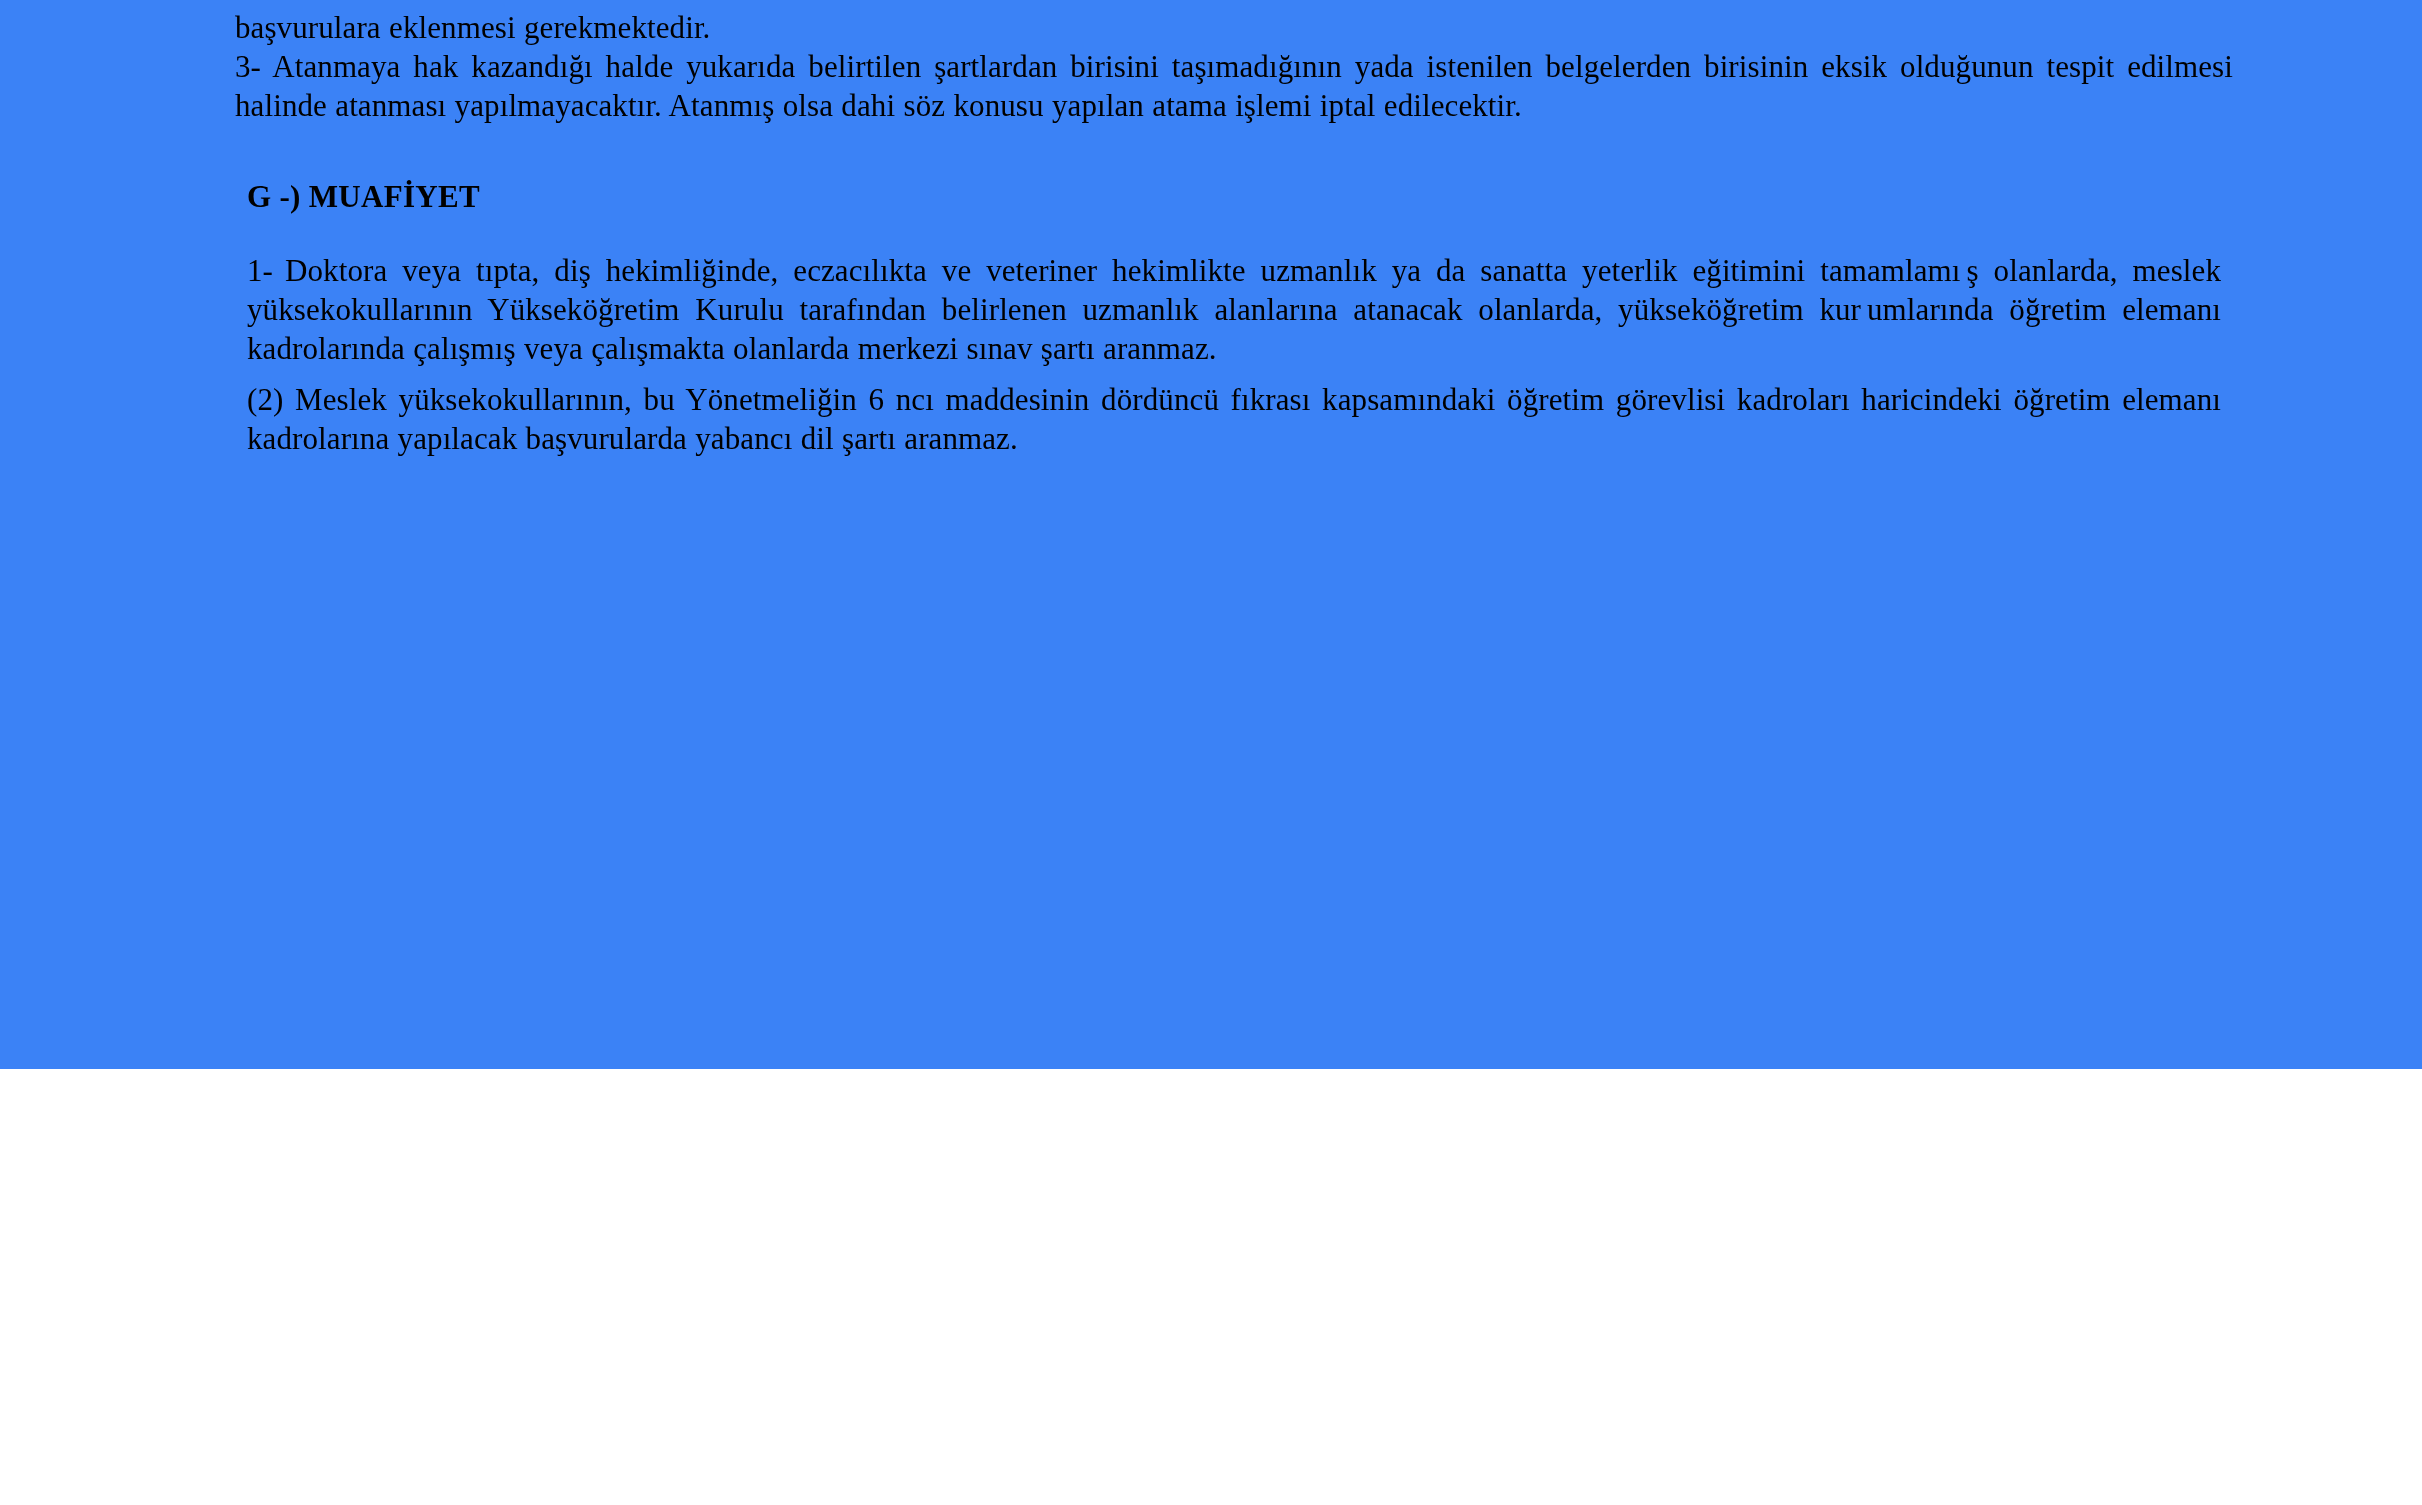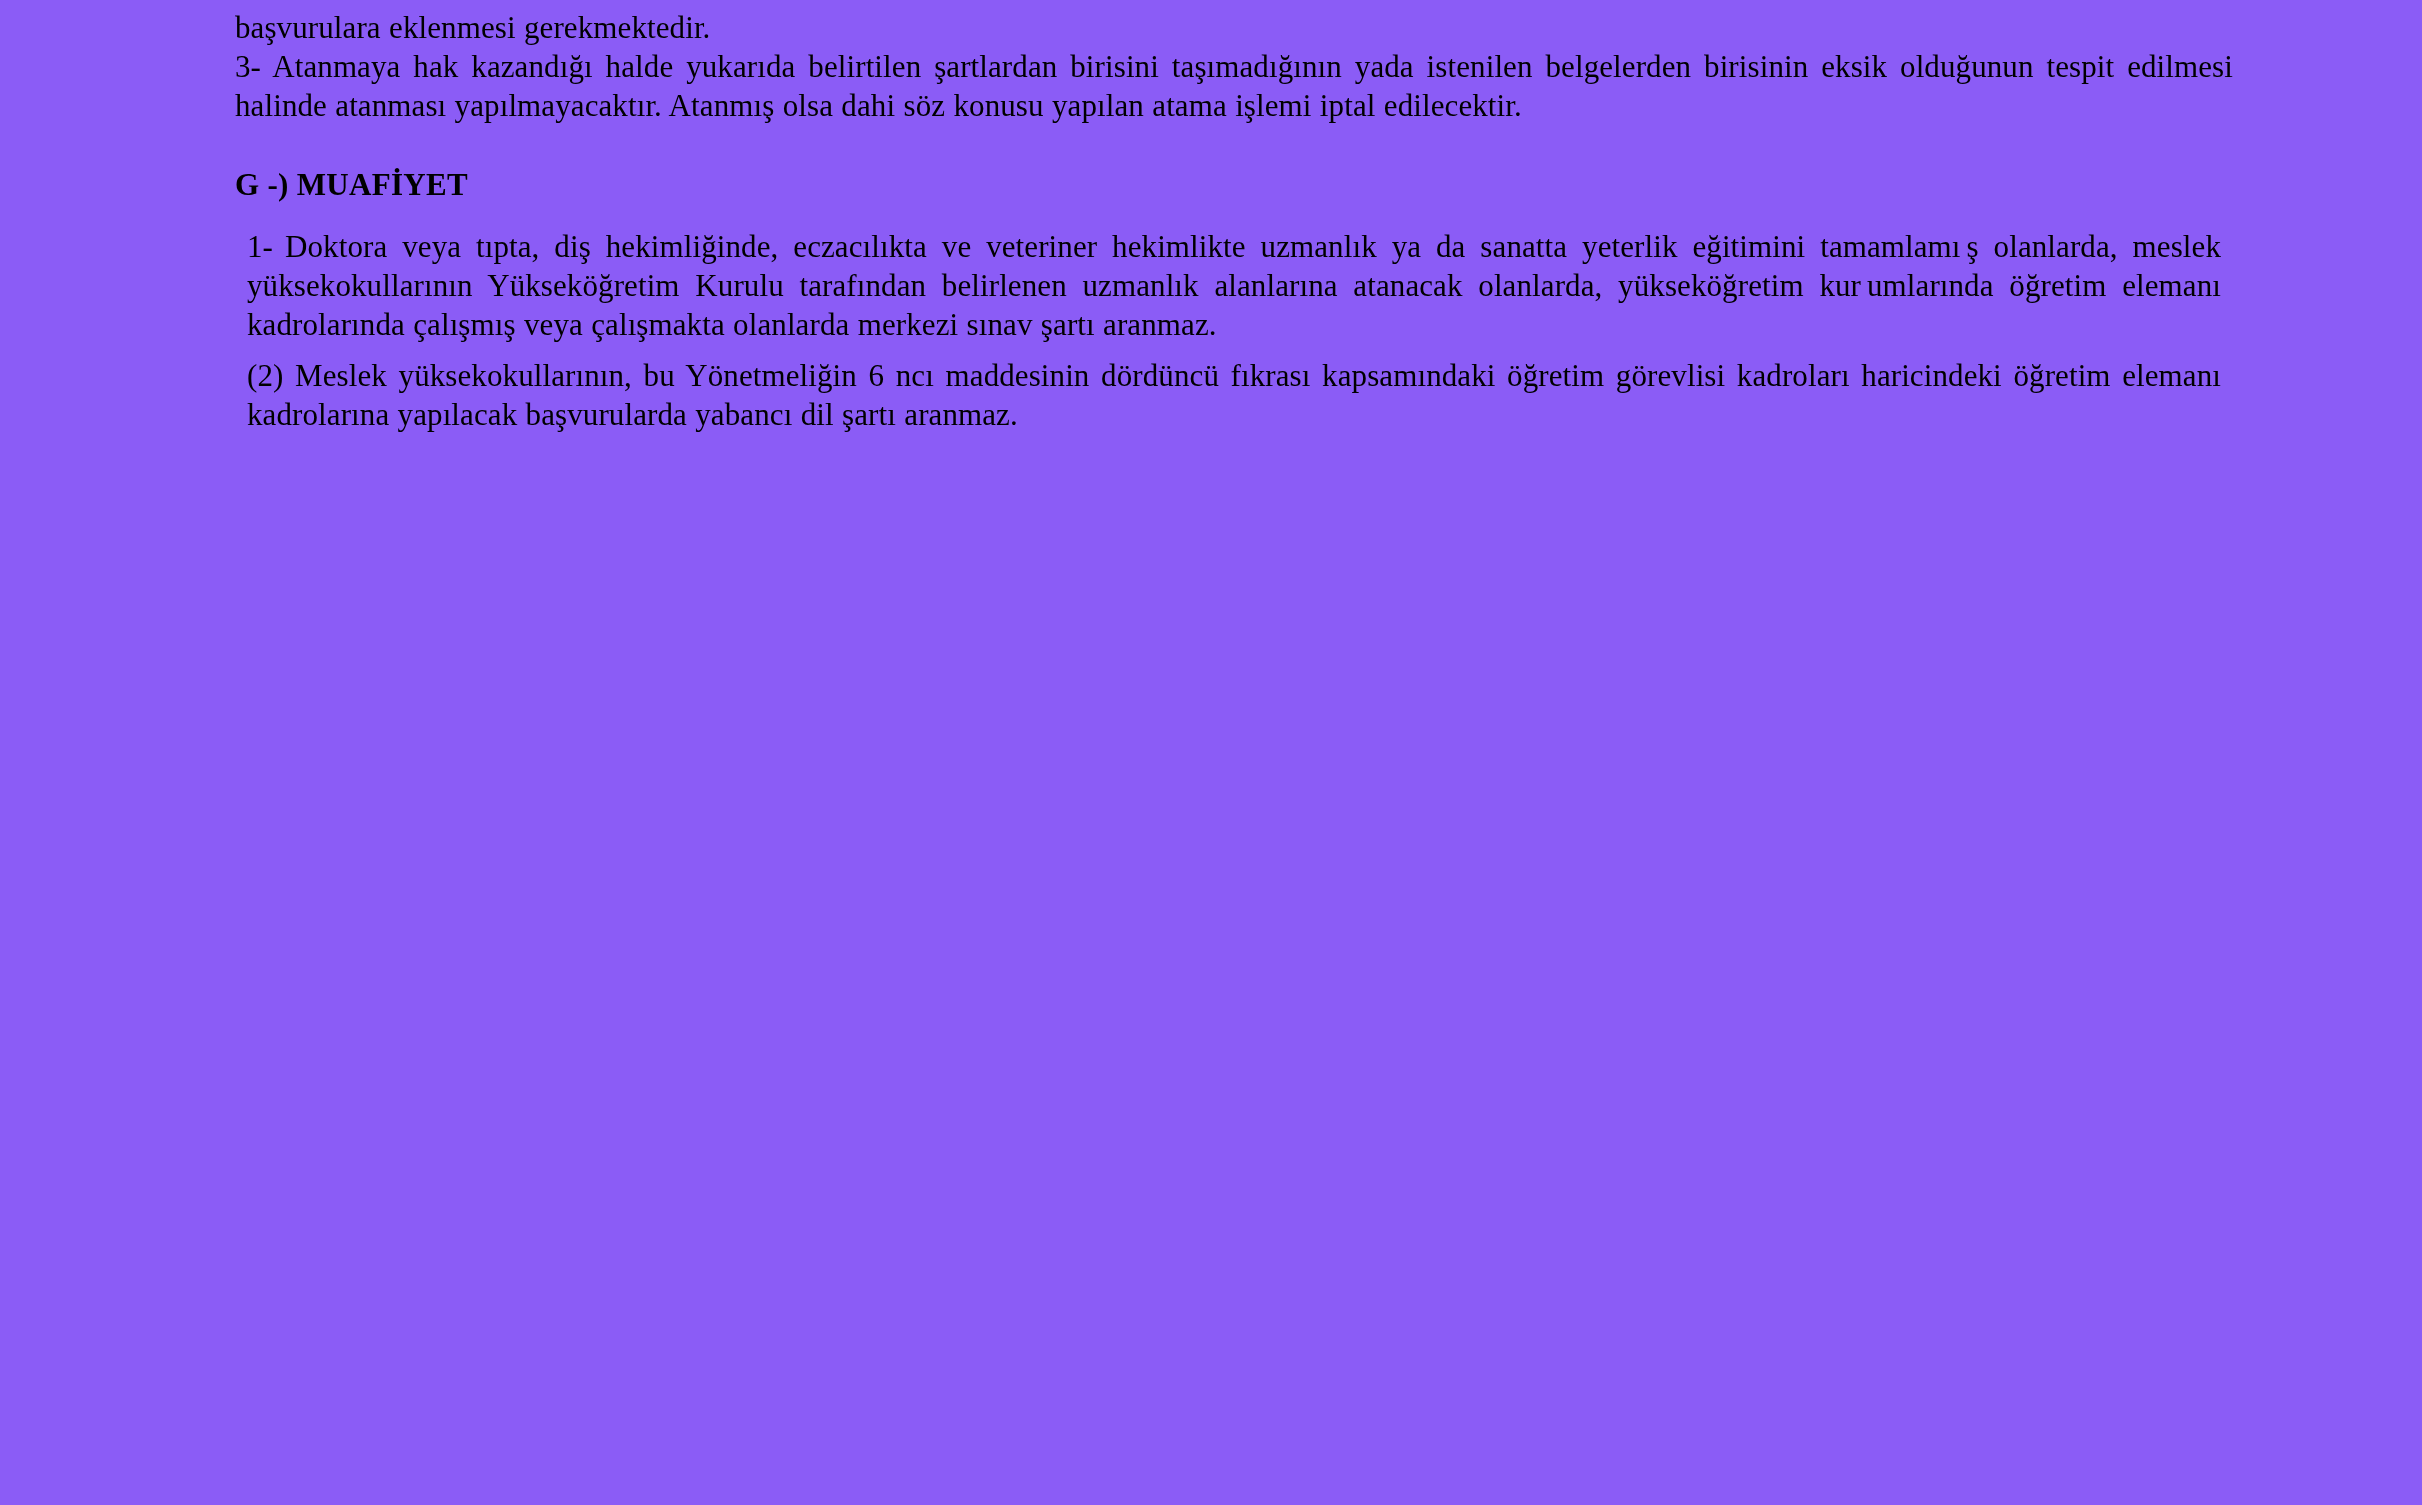--- a/index.html
+++ b/index.html
@@ -12,22 +12,22 @@
     width: 2423px;
     height: 1505px;
     font-family: "Liberation Serif", "DejaVu Serif", serif;
     color: #000000;
     -webkit-font-smoothing: antialiased;
   }
 
   .page {
     position: relative;
     width: 2423px;
-    height: 1505px;
-    background: #8b5cf6;
+    height: 1069px;
+    background: #3b82f6;
     box-sizing: border-box;
     padding: 0;
     overflow: hidden;
   }
 
   .doc-body {
     position: absolute;
     left: 235px;
     top: 8px;
     width: 1998px;
@@ -56,21 +56,21 @@
     text-align: left;
     white-space: nowrap;
   }
 
   
   .gap-before-heading {
     height: 40px;
   }
 
   .heading {
-    margin: 0;
+    margin: 12px;
     font-size: 31px;
     line-height: 40px;
     font-weight: bold;
     letter-spacing: 0.3px;
     text-align: left;
     white-space: nowrap;
   }
 
   .gap-after-heading {
     height: 10px;

